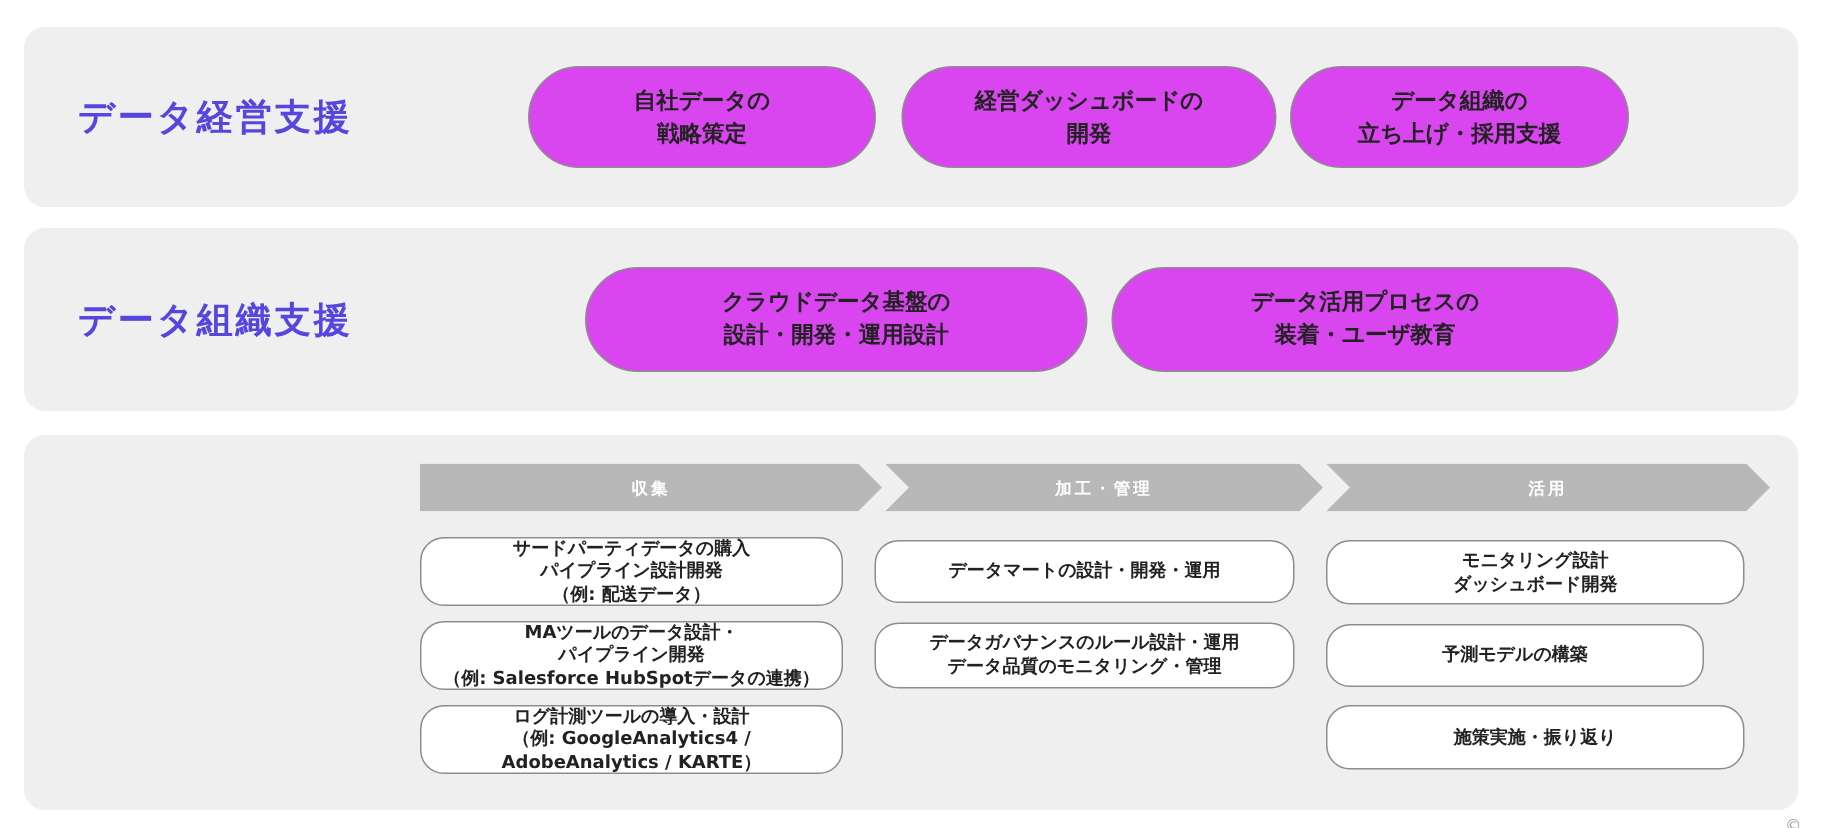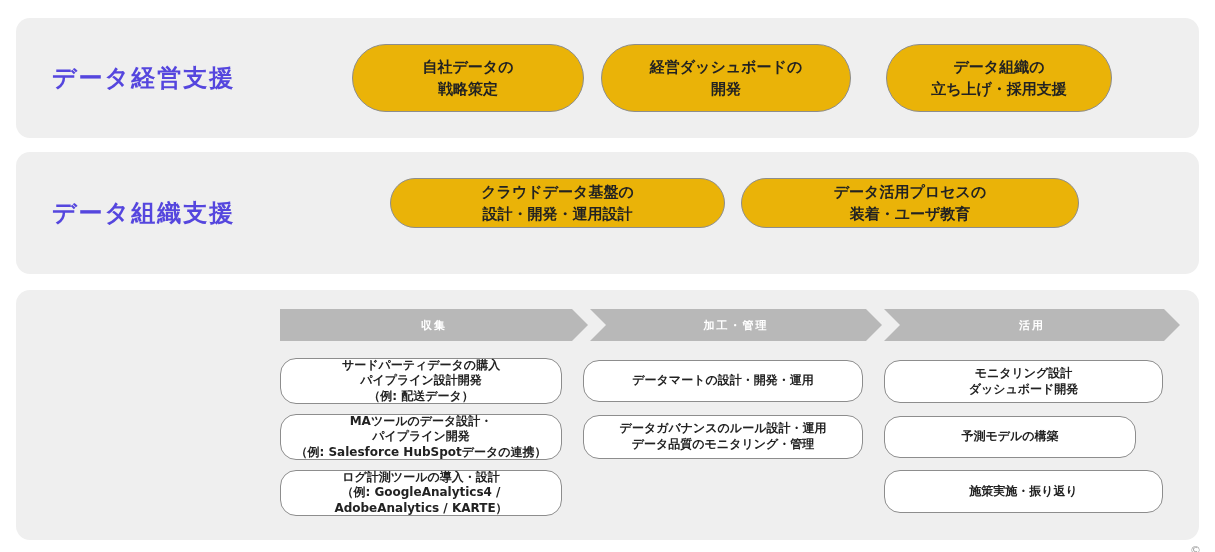--- a/index.html
+++ b/index.html
@@ -32,34 +32,34 @@
     top:50%;
     transform:translateY(-50%);
     color:var(--accent,#5546DE);
     font-size:24px;
     font-weight:bold;
     letter-spacing:2px;
     white-space:nowrap;
   }
   .pill {
     position:absolute;
-    background:#eab308;
+    background:#d946ef;
     border:1px solid var(--box-border,#8D8D8D);
     border-radius:40px;
     display:flex;
     align-items:center;
     justify-content:center;
     text-align:center;
     font-size:15px;
     font-weight:bold;
     line-height:1.5;
     white-space:pre-line;
   }
   .band1 .pill { top:26px; height:68px; }
-  .band2 .pill { top:26px; height:50px;font-family:Liberation Serif, serif; }
+  .band2 .pill { top:26px; height:70px;font-family:Liberation Serif, serif; }
   .arrow {
     position:absolute;
     top:19px;
     height:32px;
     background:var(--arrow-bg,#B8B8B8);
     color:#ffffff;
     font-size:11px;
     font-weight:bold;
     letter-spacing:2px;
     display:flex;
@@ -101,21 +101,21 @@
 <body>
 
 <div class="canvas">
 
   <section class="band band1">
     <h2 class="band-label">データ経営支援</h2>
     <div class="pill" style="left:336px;width:232px">自社データの
 戦略策定</div>
     <div class="pill" style="left:585px;width:250px">経営ダッシュボードの
 開発</div>
-    <div class="pill" style="left:870px;width:226px">データ組織の
+    <div class="pill" style="left:844px;width:226px">データ組織の
 立ち上げ・採用支援</div>
   </section>
 
   <section class="band band2">
     <h2 class="band-label">データ組織支援</h2>
     <div class="pill" style="left:374px;width:335px">クラウドデータ基盤の
 設計・開発・運用設計</div>
     <div class="pill" style="left:725px;width:338px">データ活用プロセスの
 装着・ユーザ教育</div>
   </section>

